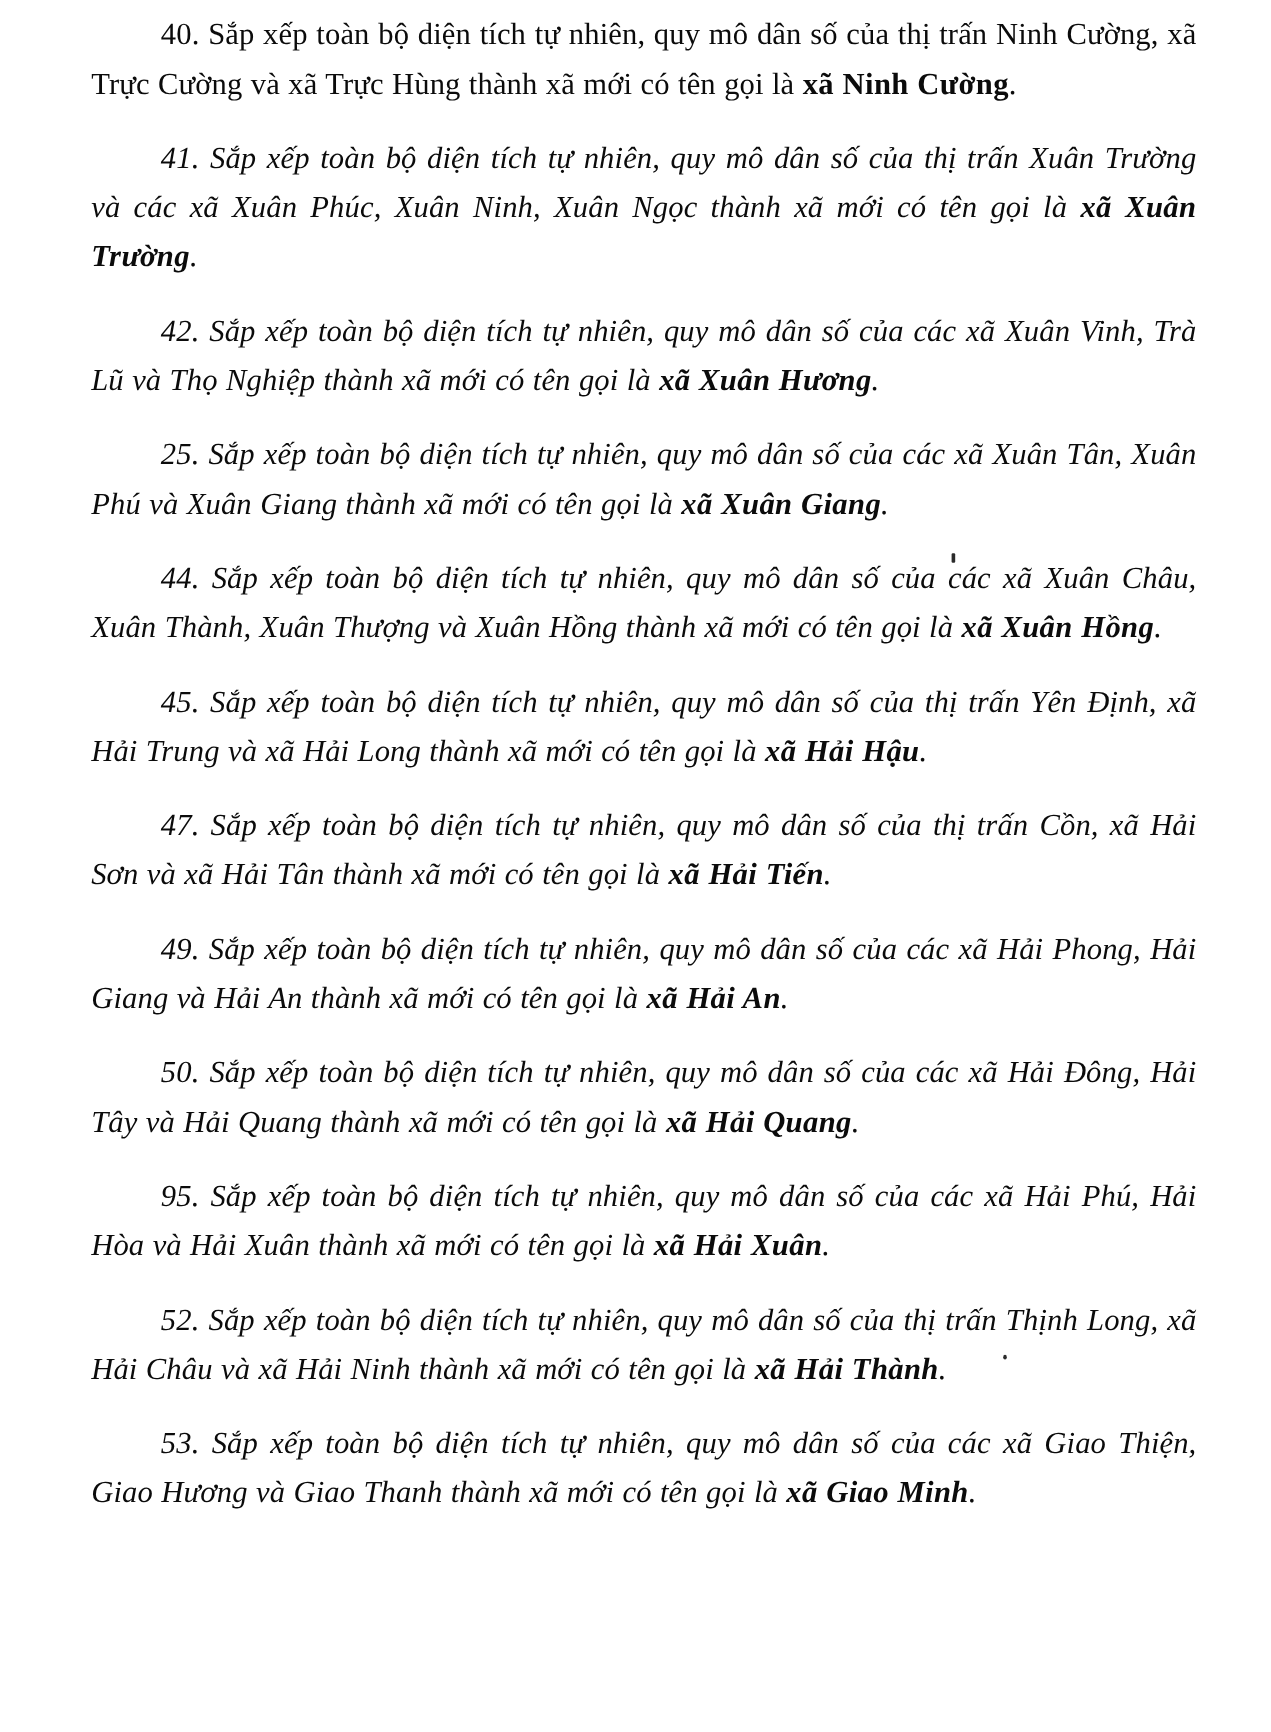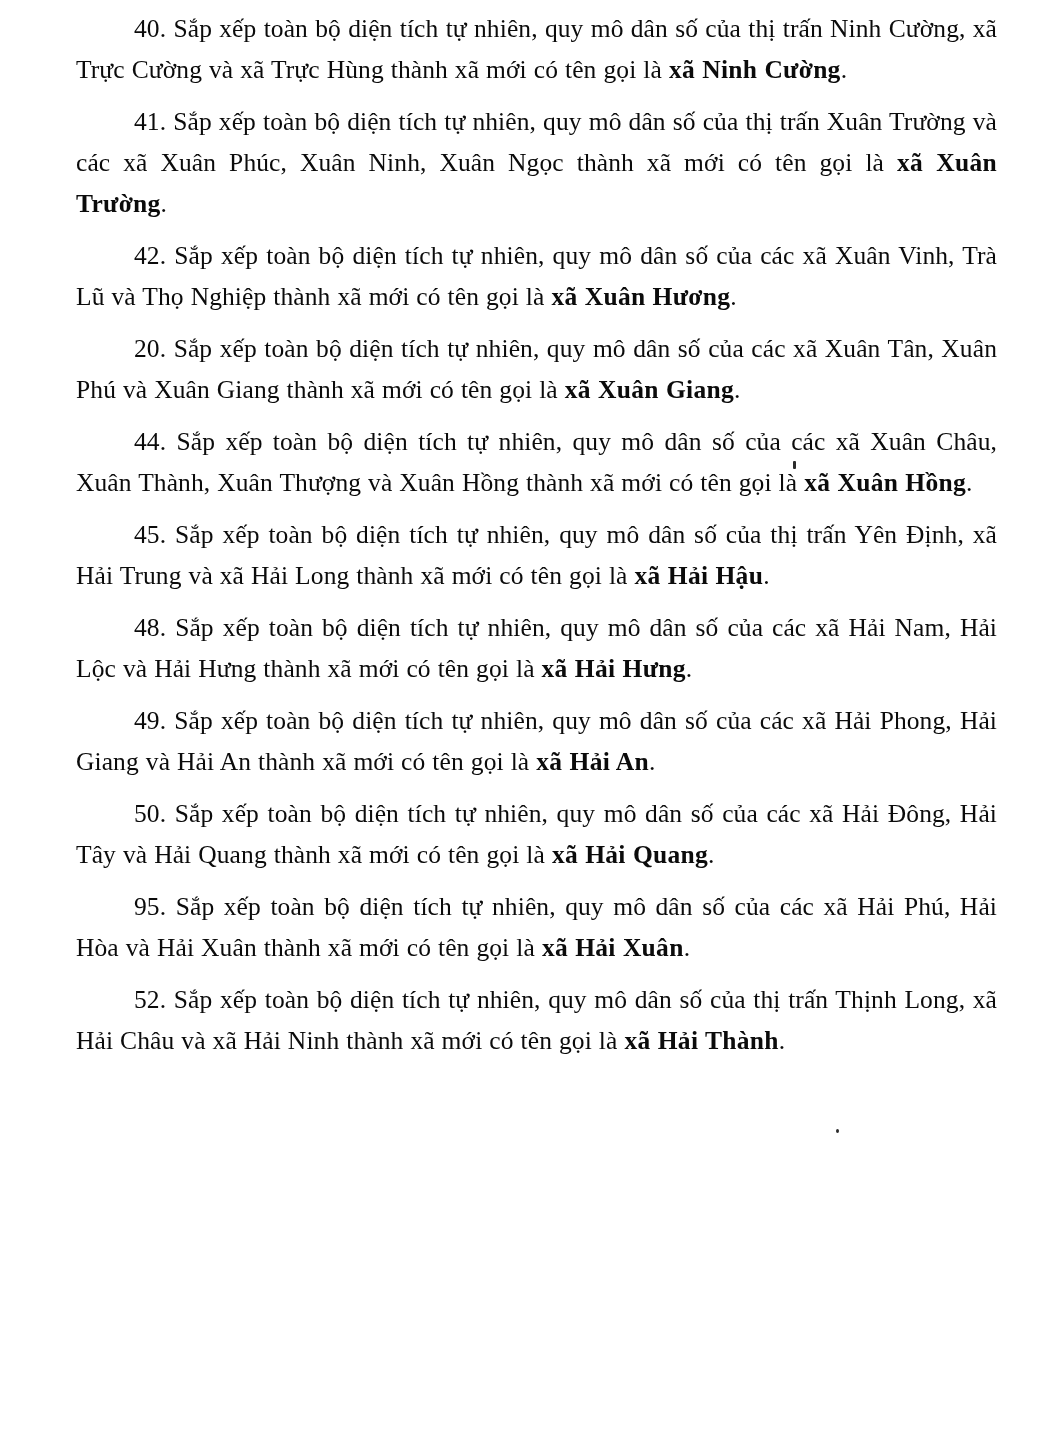--- a/index.html
+++ b/index.html
@@ -28,21 +28,22 @@
     padding: 0;
     text-align: justify;
     text-justify: inter-word;
     text-indent: 58px;
     font-size: 25.5px;
     line-height: 41px;
     letter-spacing: 0.1px;
     word-spacing: 0.5px;
   }
   p.para + p.para {
-    margin-top: 11px;
+    margin-top: 21px;
+    font-style: italic;
   }
   p.para b {
     font-weight: 700;
     letter-spacing: 0.3px;
   }
   .speck {
     position: absolute;
     background: #2b2b2b;
     border-radius: 50%;
   }
@@ -61,24 +62,25 @@
   }
 </style>
 </head>
 <body>
 
 <div class="page">
   <div class="doc-body" id="doc-body">
       <p class="para"><span>40. Sắp xếp toàn bộ diện tích tự nhiên, quy mô dân số của thị trấn Ninh Cường, xã Trực Cường và xã Trực Hùng thành xã mới có tên gọi là </span><b>xã Ninh Cường</b><span>.</span></p>
       <p class="para"><span>41. Sắp xếp toàn bộ diện tích tự nhiên, quy mô dân số của thị trấn Xuân Trường và các xã Xuân Phúc, Xuân Ninh, Xuân Ngọc thành xã mới có tên gọi là </span><b>xã Xuân Trường</b><span>.</span></p>
       <p class="para"><span>42. Sắp xếp toàn bộ diện tích tự nhiên, quy mô dân số của các xã Xuân Vinh, Trà Lũ và Thọ Nghiệp thành xã mới có tên gọi là </span><b>xã Xuân Hương</b><span>.</span></p>
-      <p class="para"><span>20. Sắp xếp toàn bộ diện tích tự nhiên, quy mô dân số của các xã Xuân Tân, Xuân Phú và Xuân Giang thành xã mới có tên gọi là </span><b>xã Xuân Giang</b><span>.</span></p>
+      <p class="para"><span>25. Sắp xếp toàn bộ diện tích tự nhiên, quy mô dân số của các xã Xuân Tân, Xuân Phú và Xuân Giang thành xã mới có tên gọi là </span><b>xã Xuân Giang</b><span>.</span></p>
       <p class="para"><span>44. Sắp xếp toàn bộ diện tích tự nhiên, quy mô dân số của các xã Xuân Châu, Xuân Thành, Xuân Thượng và Xuân Hồng thành xã mới có tên gọi là </span><b>xã Xuân Hồng</b><span>.</span></p>
       <p class="para"><span>45. Sắp xếp toàn bộ diện tích tự nhiên, quy mô dân số của thị trấn Yên Định, xã Hải Trung và xã Hải Long thành xã mới có tên gọi là </span><b>xã Hải Hậu</b><span>.</span></p>
-      <p class="para"><span>48. Sắp xếp toàn bộ diện tích tự nhiên, quy mô dân số của các xã Hải Nam, Hải Lộc và Hải Hưng thành xã mới có tên gọi là </span><b>xã Hải Hưng</b><span>.</span></p>
+      <p class="para"><span>47. Sắp xếp toàn bộ diện tích tự nhiên, quy mô dân số của thị trấn Cồn, xã Hải Sơn và xã Hải Tân thành xã mới có tên gọi là </span><b>xã Hải Tiến</b><span>.</span></p>
       <p class="para"><span>49. Sắp xếp toàn bộ diện tích tự nhiên, quy mô dân số của các xã Hải Phong, Hải Giang và Hải An thành xã mới có tên gọi là </span><b>xã Hải An</b><span>.</span></p>
       <p class="para"><span>50. Sắp xếp toàn bộ diện tích tự nhiên, quy mô dân số của các xã Hải Đông, Hải Tây và Hải Quang thành xã mới có tên gọi là </span><b>xã Hải Quang</b><span>.</span></p>
       <p class="para"><span>95. Sắp xếp toàn bộ diện tích tự nhiên, quy mô dân số của các xã Hải Phú, Hải Hòa và Hải Xuân thành xã mới có tên gọi là </span><b>xã Hải Xuân</b><span>.</span></p>
       <p class="para"><span>52. Sắp xếp toàn bộ diện tích tự nhiên, quy mô dân số của thị trấn Thịnh Long, xã Hải Châu và xã Hải Ninh thành xã mới có tên gọi là </span><b>xã Hải Thành</b><span>.</span></p>
+      <p class="para"><span>53. Sắp xếp toàn bộ diện tích tự nhiên, quy mô dân số của các xã Giao Thiện, Giao Hương và Giao Thanh thành xã mới có tên gọi là </span><b>xã Giao Minh</b><span>.</span></p>
     </div>
   <span class="speck speck-1"></span>
   <span class="speck speck-2"></span>
 </div>
 
 </body></html>

